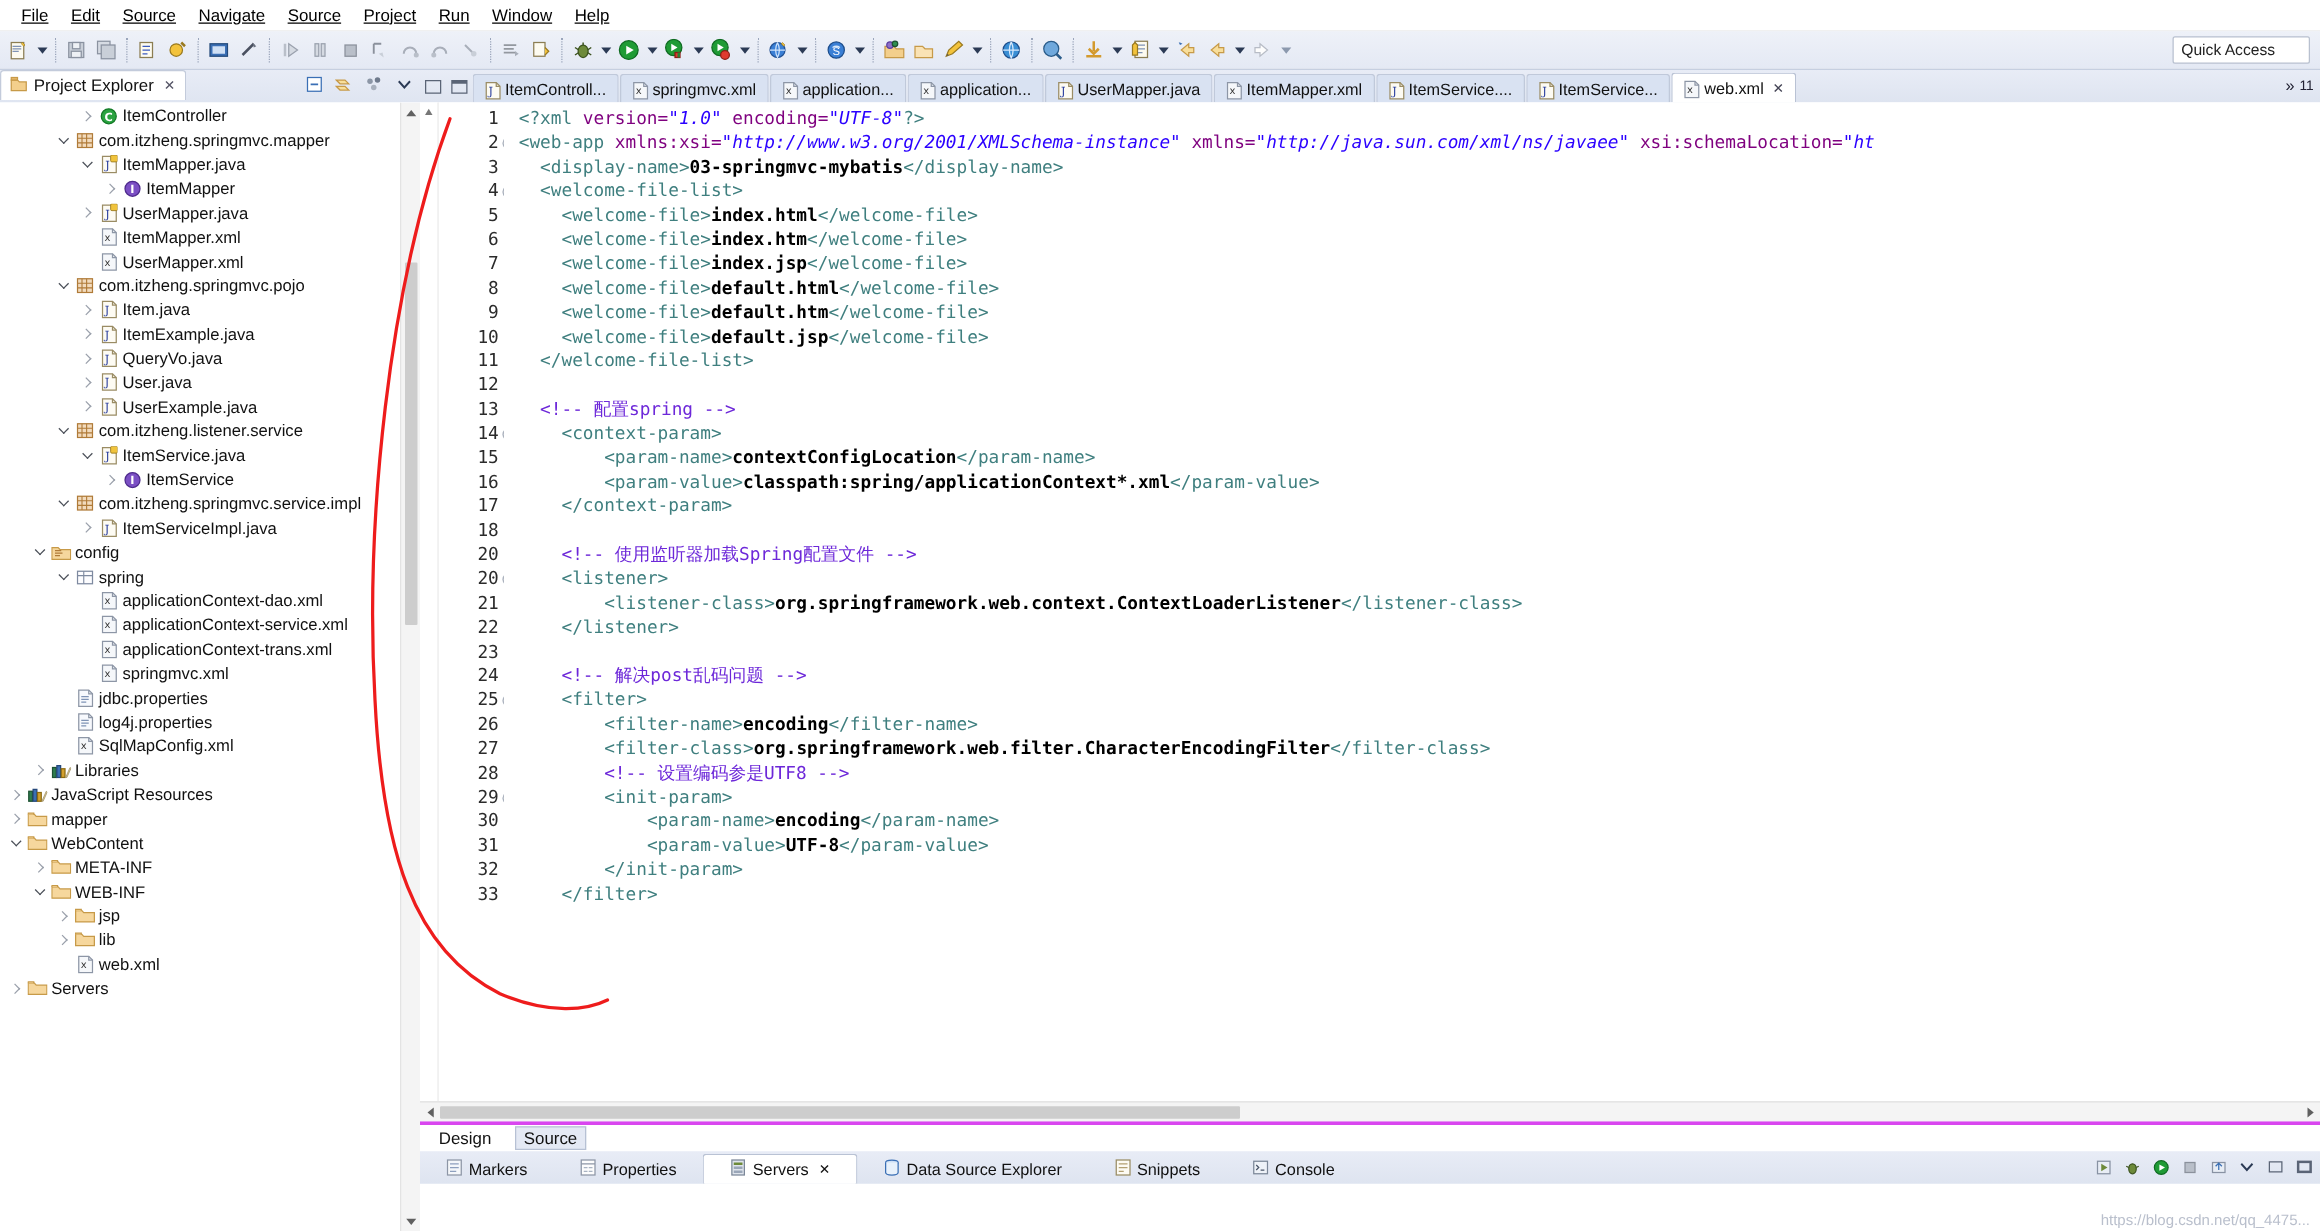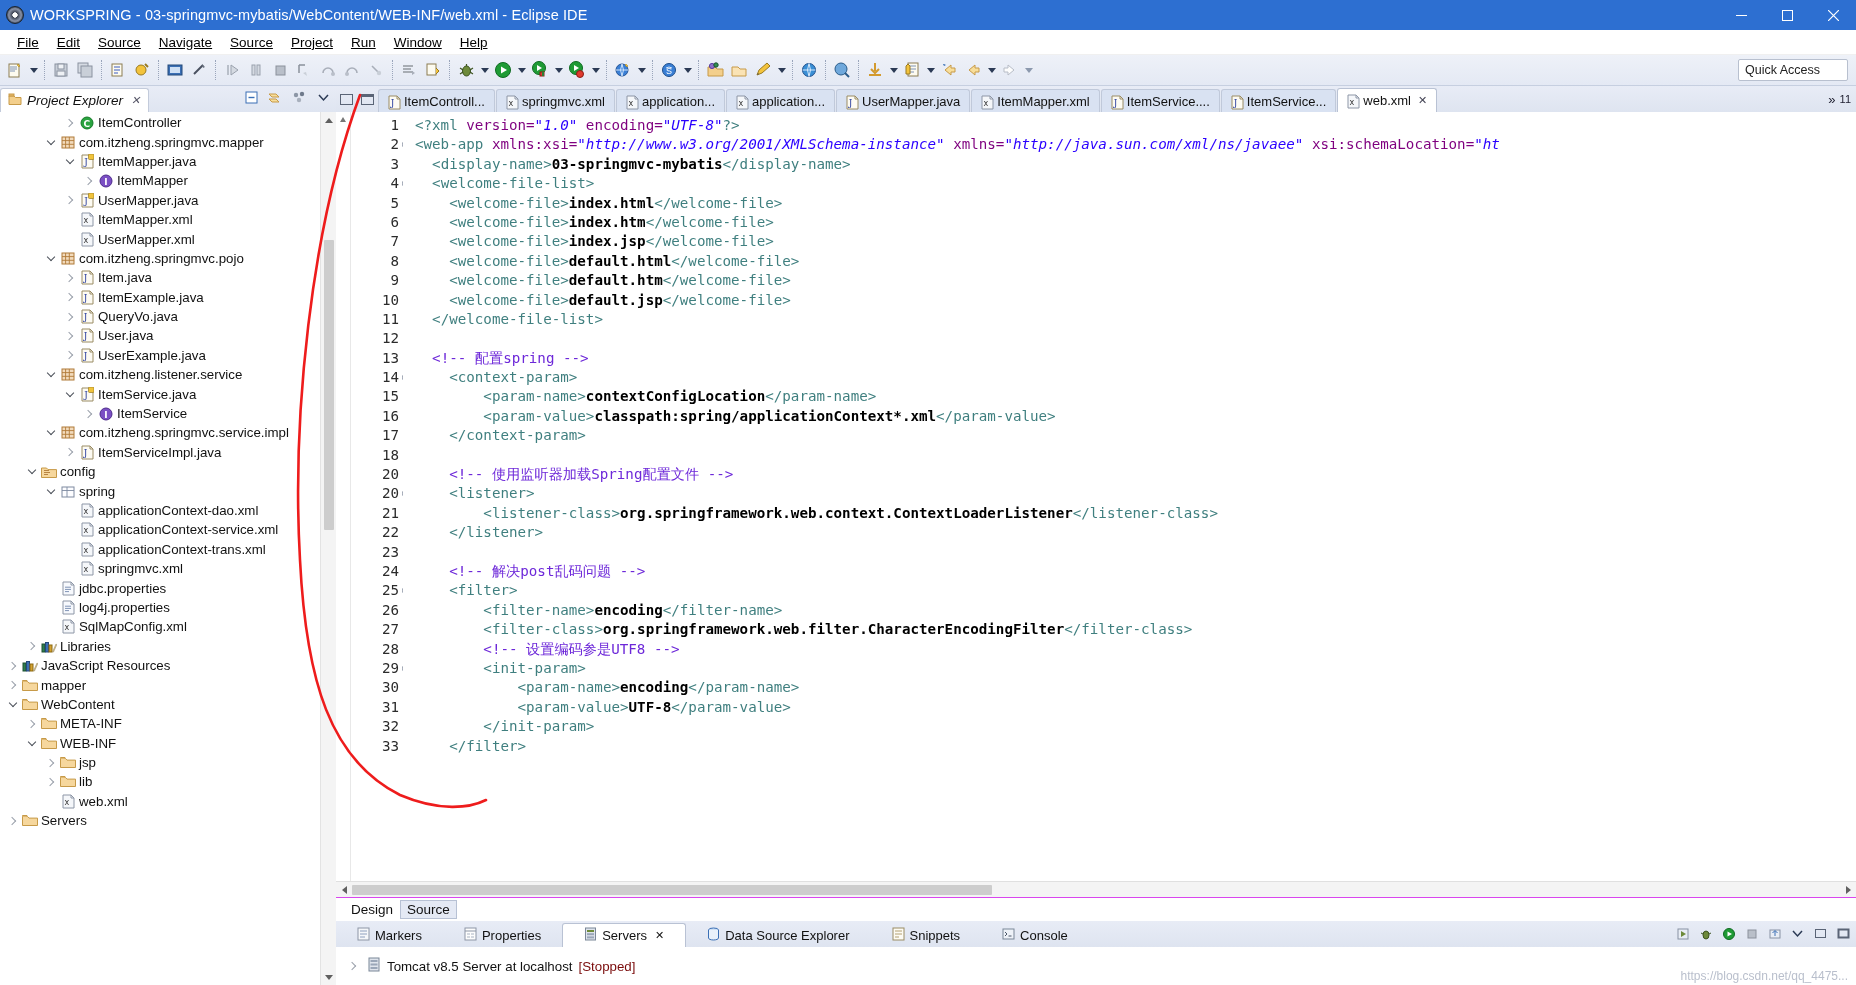--- a/index.html
+++ b/index.html
@@ -54,22 +54,22 @@
     background: #ffffff; border: 1px solid #b8c0cf; border-radius: 2px;
     font-size: 12.5px; color: #222; display: flex; align-items: center; padding-left: 6px;
   }
 
   
   .main { flex: 1 1 auto; display: flex; min-height: 0; background: #f4f5f9; }
 
   
   .left-panel { width: 336px; flex: 0 0 336px; display: flex; flex-direction: column; background: #ffffff; }
   .view-tabbar {
-    height: 26px; flex: 0 0 26px; display: flex; align-items: flex-end;
-    background: linear-gradient(#e8ecf6, #dfe5f1); position: relative; font-style: italic;
+    height: 26px; flex: 0 0 26px; display: flex; 
+    background: linear-gradient(#e8ecf6, #dfe5f1); position: relative;
   }
   .view-tab {
     height: 24px; display: flex; align-items: center; gap: 5px;
     padding: 0 8px 0 7px; background: #ffffff;
     border: 1px solid #c3cbdb; border-bottom: none;
     border-radius: 3px 3px 0 0; font-size: 13.5px; color: #111;
     font-weight: 400;
   }
   .view-tab .closex { font-size: 11px; color: #556; margin-left: 3px; }
   .view-tools { position: absolute; right: 4px; top: 3px; display: flex; align-items: center; gap: 7px; }
@@ -145,21 +145,21 @@
   .tx { color: #000000; font-weight: bold; } 
   .cm { color: #6d28d9; }
 
   .ed-hscroll { height: 16px; flex: 0 0 16px; background: #f4f4f4; display: flex; align-items: center; position: relative; border-top: 1px solid #e0e0e0; }
   .hs-left, .hs-right { width: 16px; height: 16px; display: flex; align-items: center; justify-content: center; }
   .hs-left::after { content:""; border-top:4px solid transparent;border-bottom:4px solid transparent;border-right:5px solid #606060;}
   .hs-right::after { content:""; border-top:4px solid transparent;border-bottom:4px solid transparent;border-left:5px solid #606060;}
   .hs-track { flex: 1 1 auto; height: 16px; position: relative; }
   .hs-thumb { position: absolute; top: 3px; height: 10px; background: #cdcdcd; border-radius: 1px; }
 
-  .ed-modes { height: 24px; flex: 0 0 24px; background: #ffffff; display: flex; align-items: center; padding-left: 8px; gap: 0; border-top: 1px solid #d946ef;}
+  .ed-modes { height: 24px; flex: 0 0 24px; background: #ffffff; display: flex; align-items: center; padding-left: 8px; gap: 12px; border-top: 3px solid #d946ef;}
   .mode-btn { font-size: 13.5px; color: #111; padding: 2px 7px; }
   .mode-btn.active { background: #e4e9f4; border: 1px solid #b7c1d4; padding: 1px 6px; }
 
   
   .bottom { height: 64px; flex: 0 0 64px; display: flex; flex-direction: column; background: #ffffff; }
   .bt-tabbar { height: 26px; flex: 0 0 26px; display: flex; align-items: flex-end; background: linear-gradient(#e8ecf6,#dee4f0); position: relative; }
   .bt-tab { height: 23px; display: flex; align-items: center; gap: 5px; padding: 0 21px; font-size: 13px; color: #111; white-space: nowrap;}
   .bt-tab.active { background: #ffffff; border: 1px solid #b9c2d4; border-bottom: none; border-radius: 3px 3px 0 0; height: 24px; }
   .bt-tools { position: absolute; right: 4px; top: 4px; display: flex; align-items: center; gap: 6px; }
   .bt-body { flex: 1 1 auto; background: #ffffff; display: flex; align-items: center; padding-left: 8px; font-size: 13.3px; color: #111; gap: 6px;}
@@ -167,41 +167,20 @@
   .watermark { position: absolute; right: 8px; bottom: 2px; font-size: 12px; color: #b9bfcc; }
 
   
   .annot { position: absolute; left: 0; top: 0; pointer-events: none; }
 </style>
 </head>
 <body>
 
 <div id="app">
 
-  <div class="titlebar">
-    <div class="app-icon"></div>
-    <div class="title-text">WORKSPRING - 03-springmvc-mybatis/WebContent/WEB-INF/web.xml - Eclipse IDE</div>
-    <div class="win-btns">
-      <div class="win-btn">
-        <svg width="11" height="11" viewBox="0 0 11 11">
-            <rect x="0" y="5" width="11" height="1" fill="#fff"></rect>
-          </svg>
-      </div>
-      <div class="win-btn">
-        <svg width="11" height="11" viewBox="0 0 11 11">
-            <rect x="0.5" y="0.5" width="10" height="10" fill="none" stroke="#fff"></rect>
-          </svg>
-      </div>
-      <div class="win-btn close">
-        <svg width="11" height="11" viewBox="0 0 11 11">
-            <path d="M0 0 L11 11 M11 0 L0 11" stroke="#fff" stroke-width="1.2"></path>
-          </svg>
-      </div>
-    </div>
-  </div>
 
   <div class="menubar">
     <div class="menu-item"><u>File</u></div>
     <div class="menu-item"><u>Edit</u></div>
     <div class="menu-item"><u>Source</u></div>
     <div class="menu-item"><u>Navigate</u></div>
     <div class="menu-item"><u>Source</u></div>
     <div class="menu-item"><u>Project</u></div>
     <div class="menu-item"><u>Run</u></div>
     <div class="menu-item"><u>Window</u></div>
@@ -1151,33 +1130,20 @@
                   <rect x="1.5" y="2.5" width="10" height="8" fill="none" stroke="#5a6476"></rect>
                 </svg>
             </span>
             <span class="tool-ico">
               <svg width="13" height="13" viewBox="0 0 13 13">
                   <rect x="1.5" y="2.5" width="10" height="8" fill="none" stroke="#5a6476" stroke-width="2"></rect>
                 </svg>
             </span>
           </div>
         </div>
-        <div class="bt-body">
-          <span class="tw ar-r"></span>
-          <span>
-            <svg width="14" height="15" viewBox="0 0 14 15">
-                <rect x="2" y="1" width="10" height="13" fill="#dfe4ec" stroke="#7b8798"></rect>
-                <rect x="3.5" y="3" width="7" height="2" fill="#9aa6b8"></rect>
-                <rect x="3.5" y="6.5" width="7" height="2" fill="#9aa6b8"></rect>
-                <rect x="3.5" y="10" width="7" height="2" fill="#9aa6b8"></rect>
-              </svg>
-          </span>
-          <span>Tomcat v8.5 Server at localhost</span>
-          <span class="stopped">[Stopped]</span>
-        </div>
       </div>
     </div>
   </div>
 
   <svg class="annot" width="1856" height="985">
     <path d="M360 95 C 310 230, 292 420, 300 560 C 306 680, 330 760, 400 795 C 440 812, 470 808, 486 800" stroke="#ee1c1c" stroke-width="2.6" fill="none" stroke-linecap="round"></path>
   </svg>
 
   <div class="watermark">https://blog.csdn.net/qq_4475...</div>
 </div>

